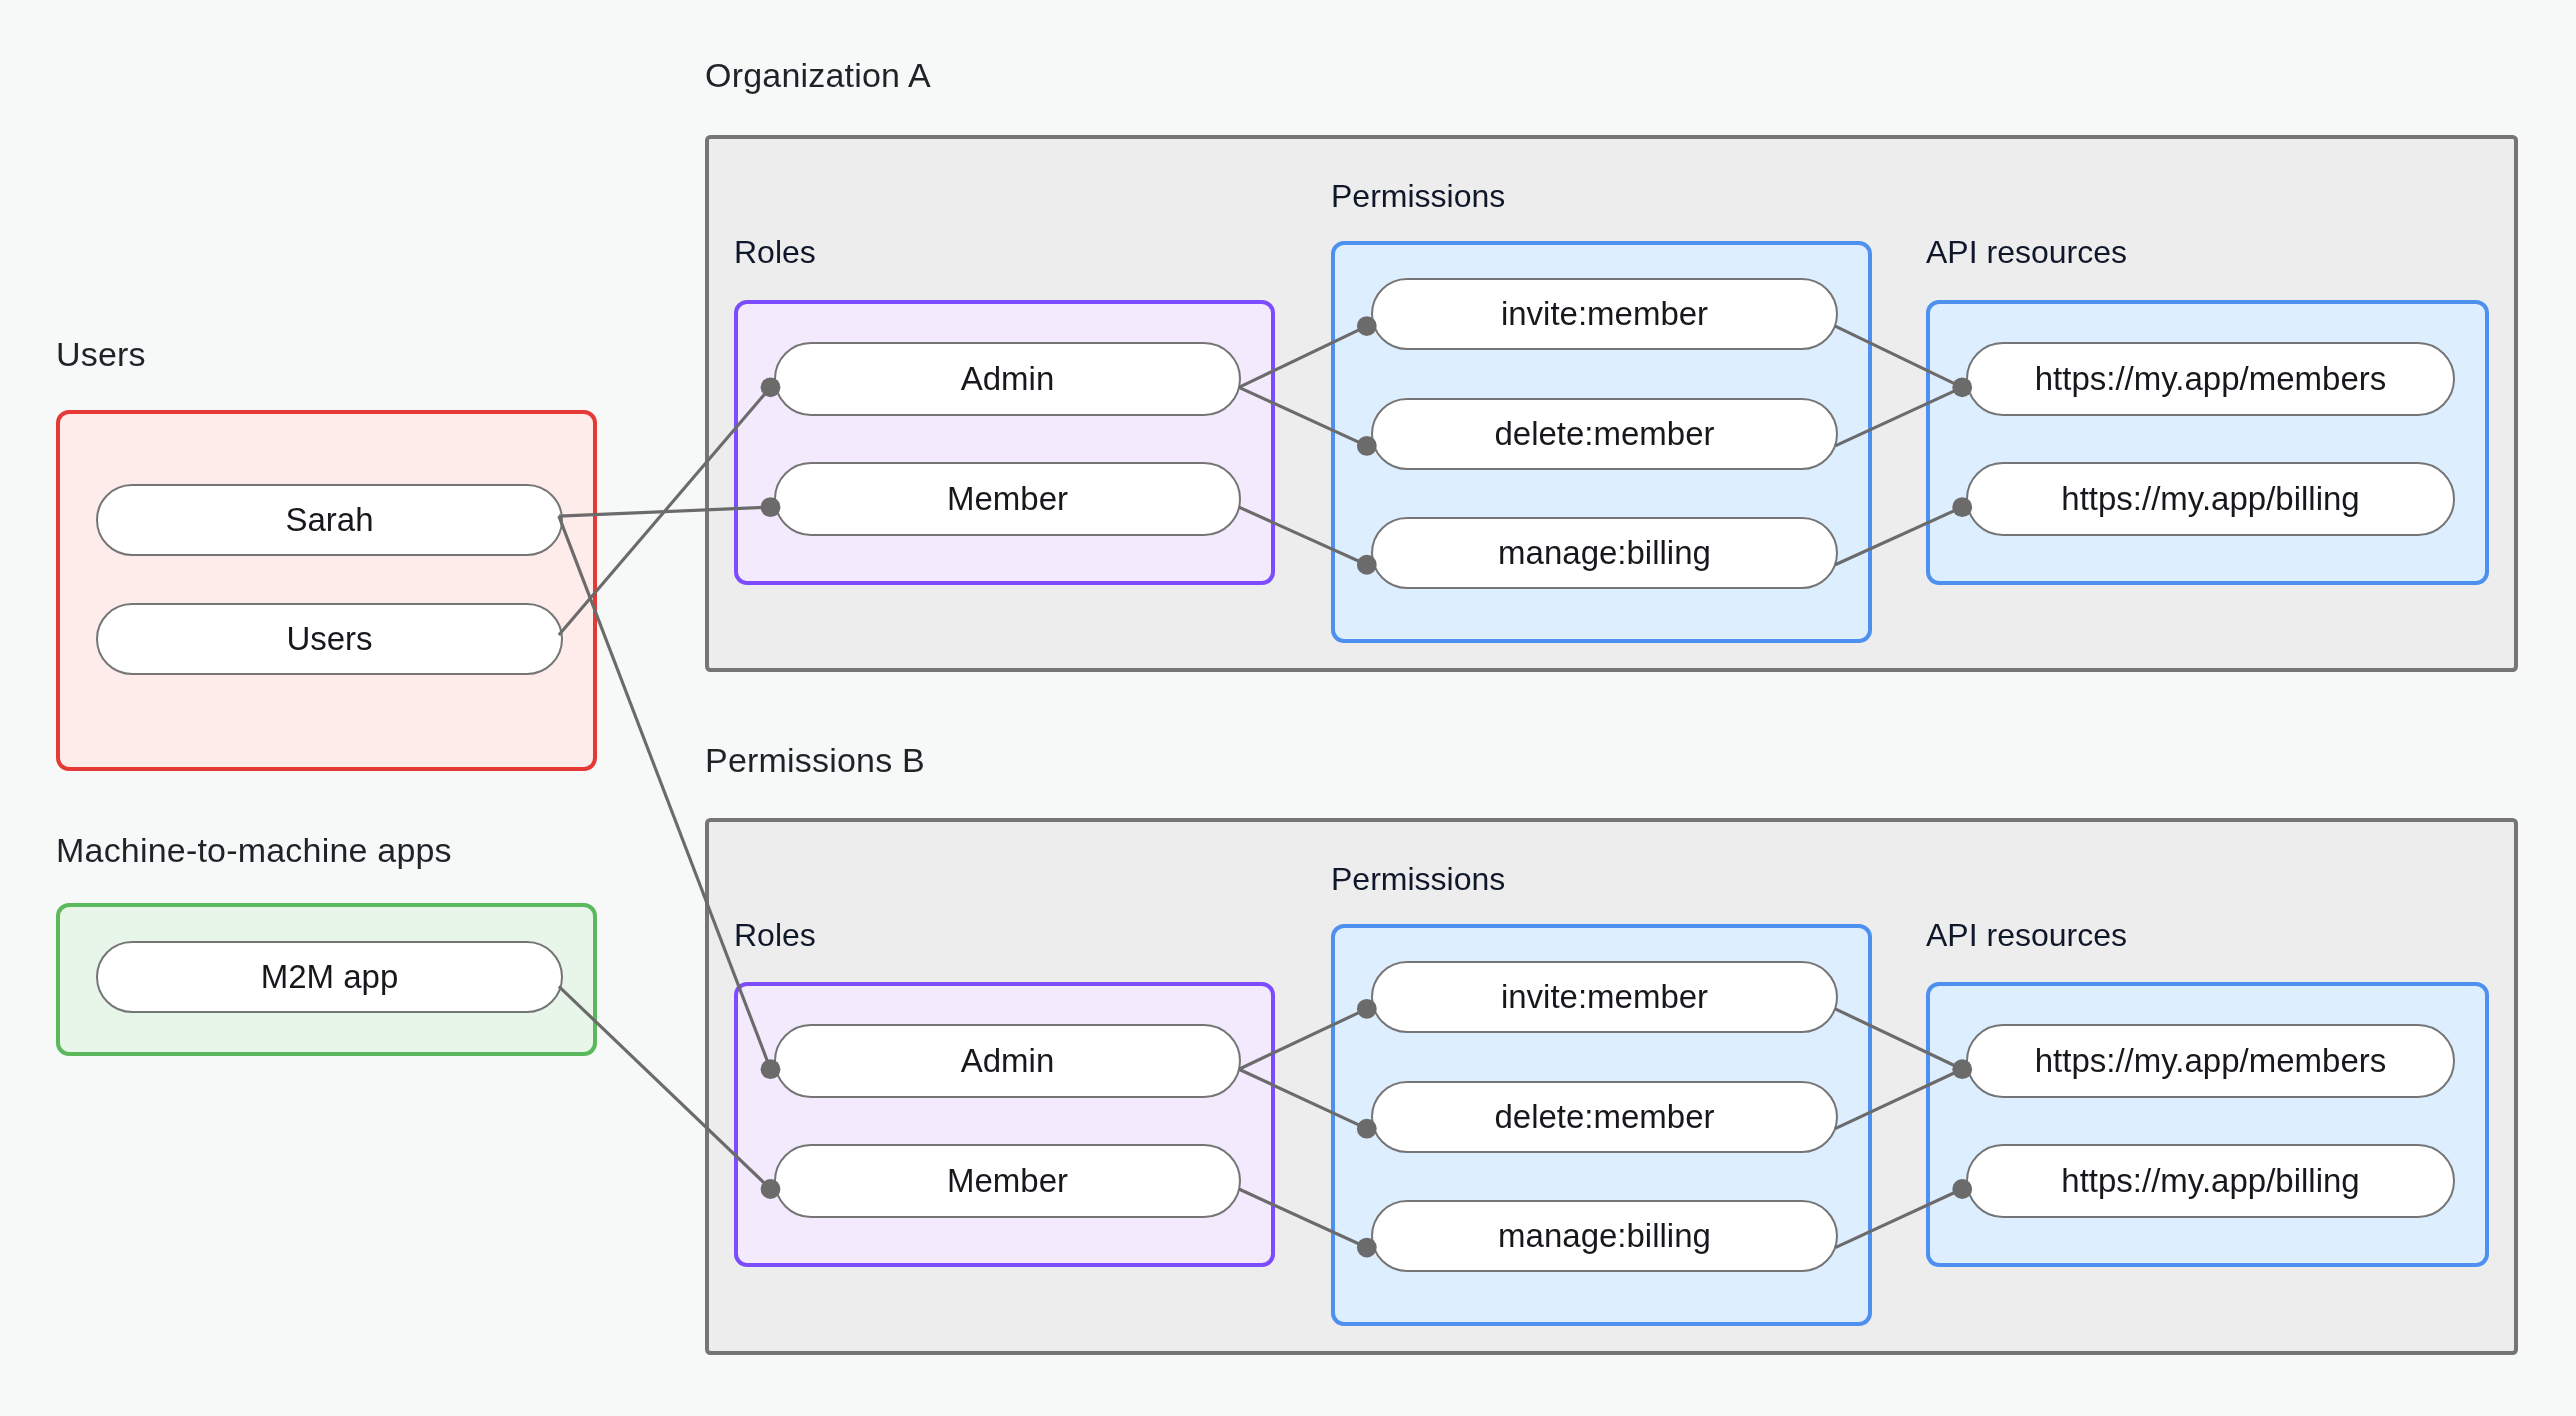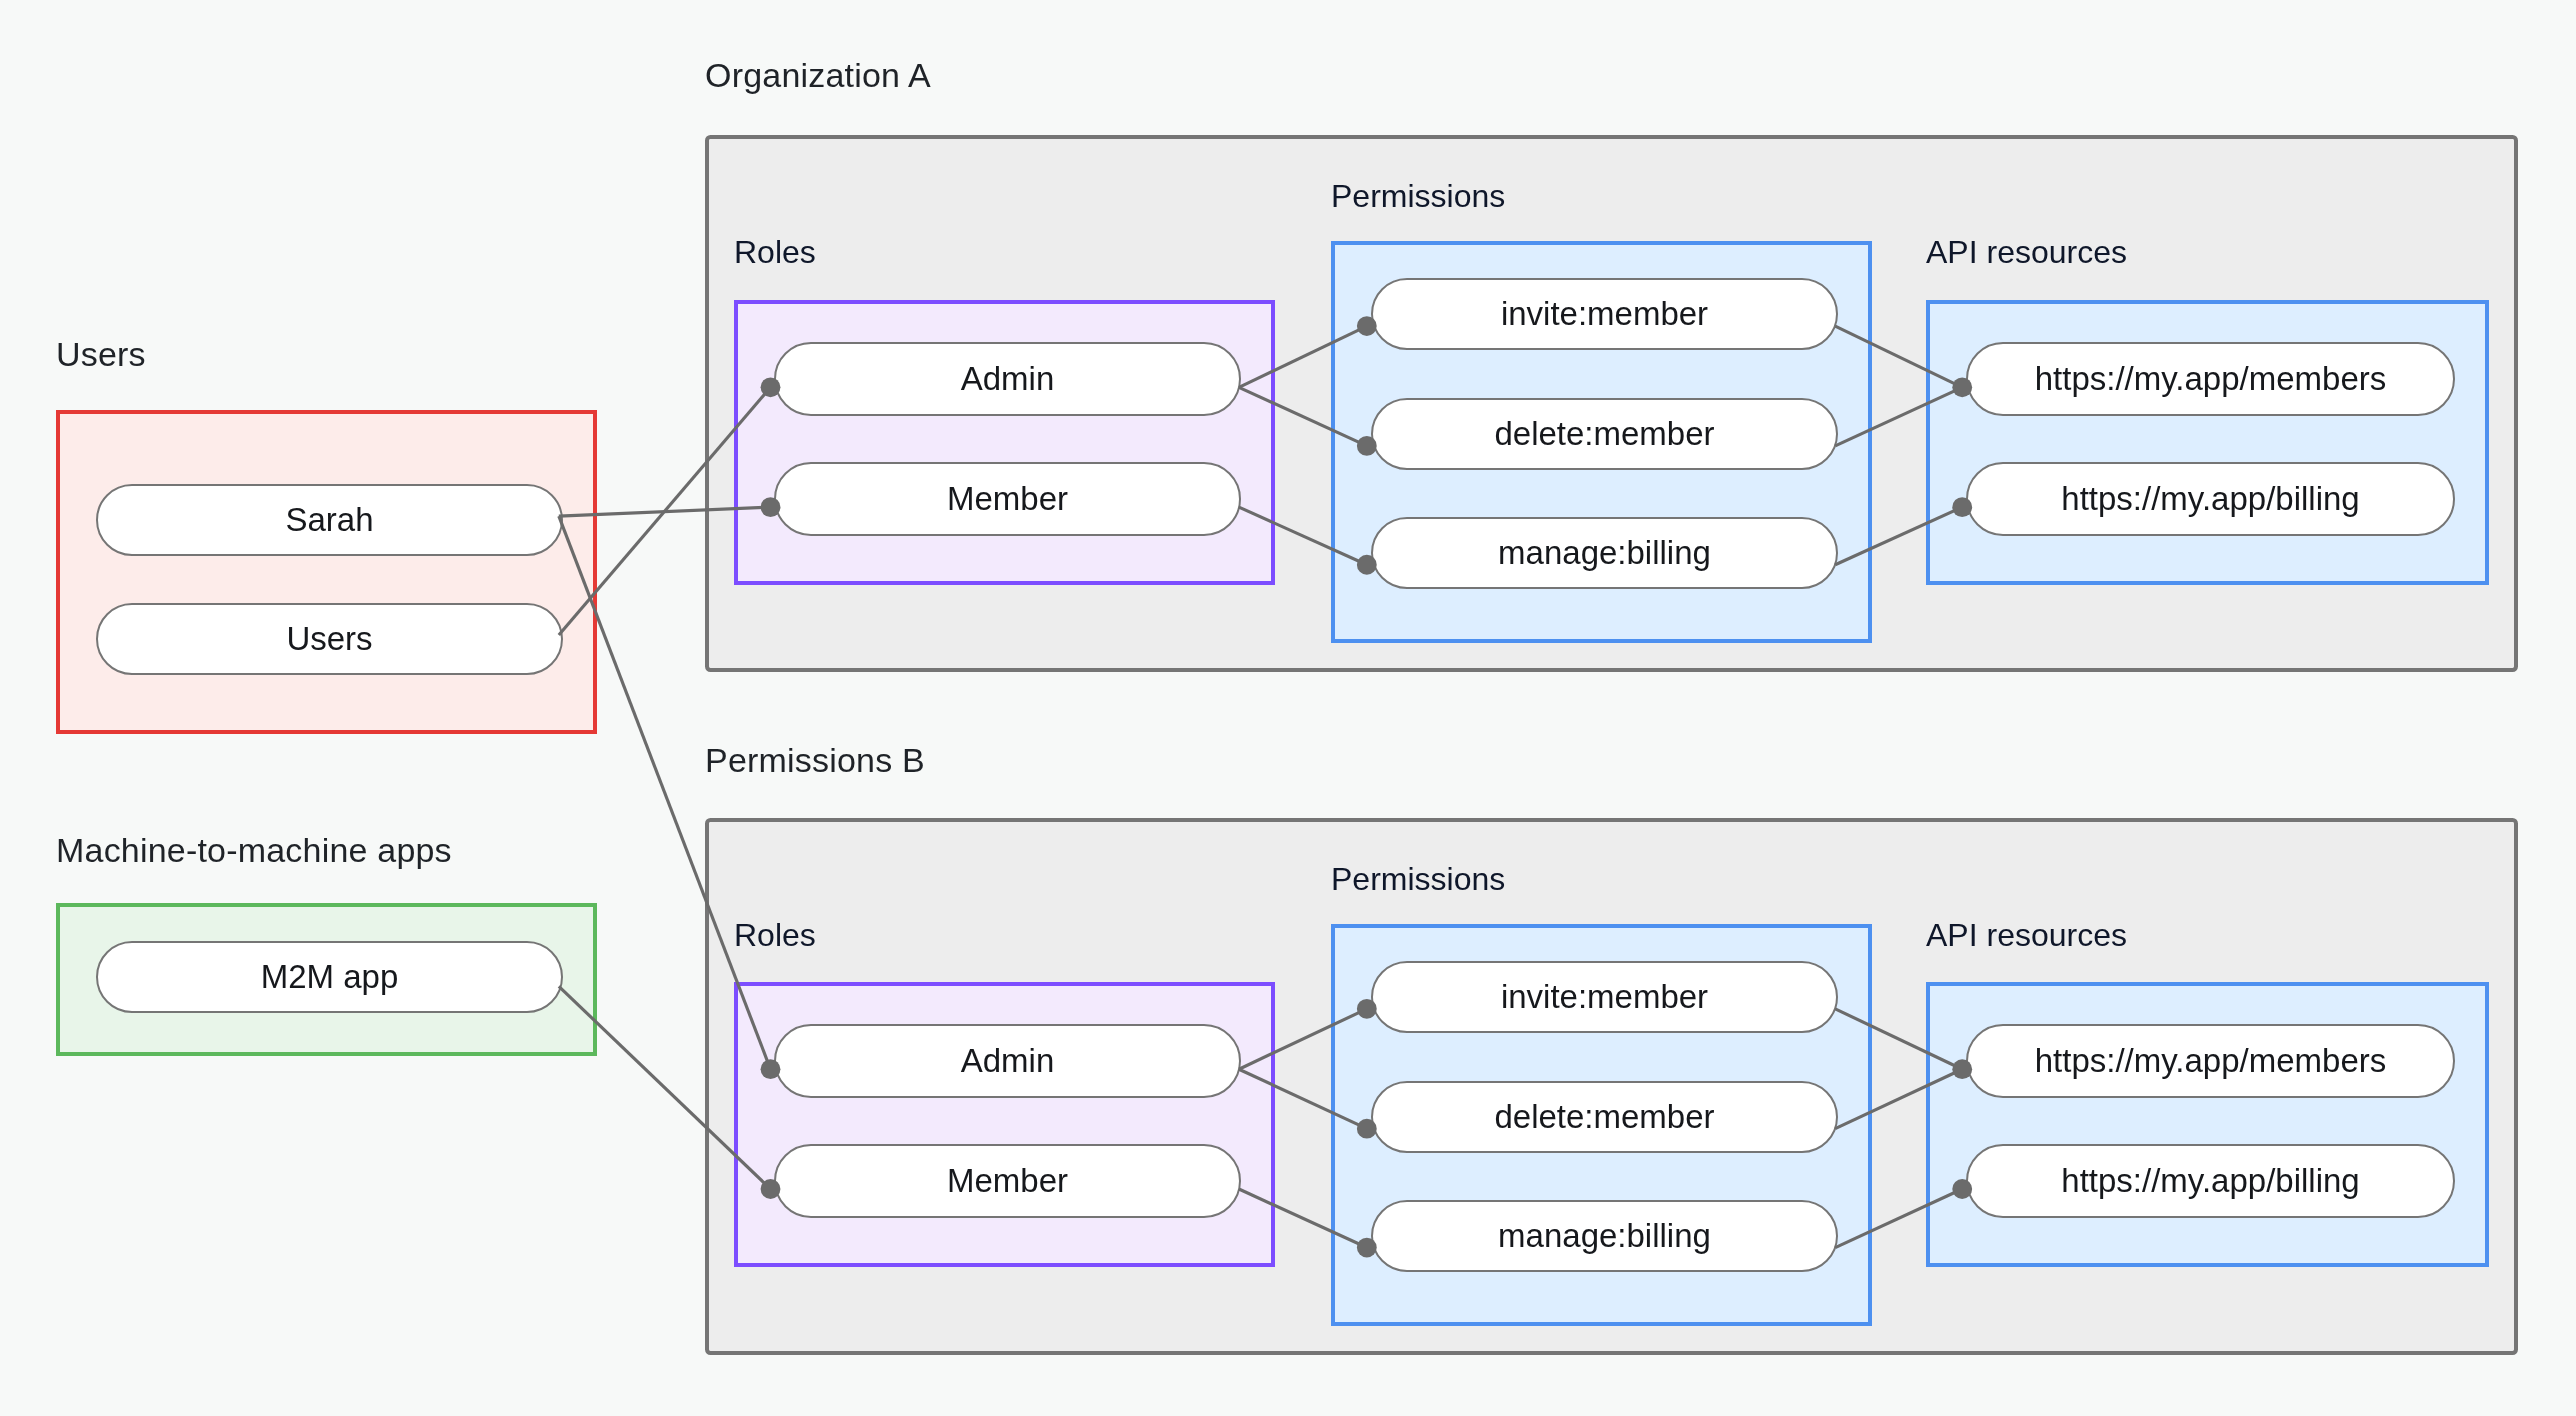--- a/index.html
+++ b/index.html
@@ -34,21 +34,21 @@
     position: absolute;
     background: #ededed;
     border: 4.5px solid #757575;
     border-radius: 5.4px;
     box-sizing: border-box;
   }
   
   .grp {
     position: absolute;
     box-sizing: border-box;
-    border-radius: 0;
+    border-radius: 13px;
   }
   .grp-users    { background: #fdecea; border: 4.5px solid #e53935; }
   .grp-m2m      { background: #e8f5e9; border: 4.5px solid #5cb85c; }
   .grp-roles    { background: #f3eafd; border: 4.5px solid #7c4dff; }
   .grp-perms    { background: #ddeeff; border: 4.5px solid #4d90f0; }
   .grp-res      { background: #ddeeff; border: 4.5px solid #4d90f0; padding-left: 32px; }
 
   
   .pill {
     position: absolute;
@@ -74,21 +74,21 @@
   #edges line { stroke: #6b6b6b; stroke-width: 3.5; }
   #edges circle { fill: #6b6b6b; }
 </style>
 </head>
 <body>
 
 <div id="canvas">
 
   <div class="group-label" style="left:56px; top:335px;">Users</div>
 
-  <div class="grp grp-users" style="left:56px; top:410px; width:541px; height:324px;">
+  <div class="grp grp-users" style="left:56px; top:410px; width:541px; height:361px;">
     <div class="pill" style="left:36px; top:70px; width:467px; height:72px;">Sarah</div>
     <div class="pill" style="left:36px; top:189px; width:467px; height:72px;">Users</div>
   </div>
 
   <div class="group-label" style="left:56px; top:831px;">Machine-to-machine apps</div>
 
   <div class="grp grp-m2m" style="left:56px; top:903px; width:541px; height:153px;">
     <div class="pill" style="left:36px; top:34px; width:467px; height:72px;">M2M app</div>
   </div>
 

